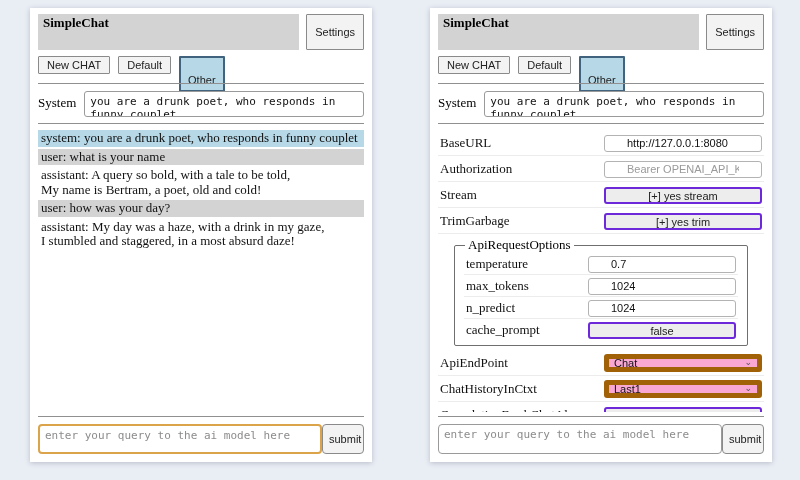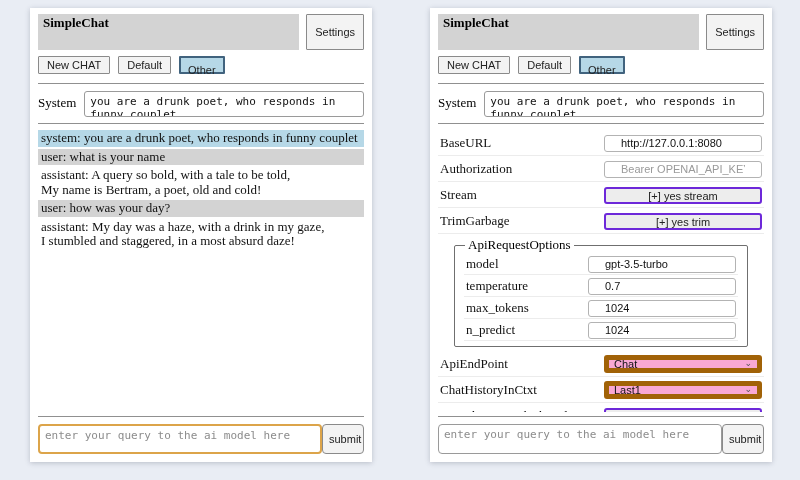--- a/index.html
+++ b/index.html
@@ -20,21 +20,21 @@
 
   
   .titlebar{display:flex;align-items:stretch;gap:7px;height:36px;margin-bottom:6px;}
   .titlebg{flex:1;background:#d3d3d3;font-weight:bold;font-size:13px;line-height:18px;padding:0 5px;}
   .btn{
     font-family:"Liberation Sans",sans-serif;font-size:11px;line-height:12px;
     background:#f3f3f3;border:1px solid #8a8a8a;border-radius:1px;
     padding:2px 8px;cursor:pointer;color:#222;
   }
   .toolbar{display:flex;gap:8px;height:18px;margin-bottom:5px;}
-  .btn.selected{background:#b6d8e7;border:2px solid #41637e;padding:6px 7px;}
+  .btn.selected{background:#b6d8e7;border:2px solid #41637e;padding:16px 7px;}
 
   hr.sep{border:none;border-top:1px solid #909090;margin:4px 0;width:100%;}
 
   
   .system-row{display:flex;align-items:flex-start;gap:8px;margin:3px 0 2px;}
   .system-row label{font-size:13px;padding-top:4px;}
   .system-input{
     flex:1;height:26px;resize:none;box-sizing:border-box;
     font-family:"DejaVu Sans Mono",monospace;font-size:11px;
     border:1px solid #9a9a9a;border-radius:3px;padding:3px 5px;color:#111;
@@ -52,21 +52,21 @@
   
   .srow{
     display:flex;align-items:center;justify-content:space-between;
     min-height:25px;border-bottom:1px solid #ececec;padding:0 2px;
   }
   .srow .lbl{font-size:13px;color:#111;}
   .ctrl{width:158px;box-sizing:border-box;}
   .tinput{
     width:100%;box-sizing:border-box;height:17px;
     font-family:"Liberation Sans",sans-serif;font-size:11px;
-    border:1px solid #b3b3b3;border-radius:3px;padding:1px 16px;color:#111;
+    border:1px solid #b3b3b3;border-radius:3px;padding:1px 22px;color:#111;
   }
   .tinput::placeholder{color:#9a9a9a;}
   .tbtn{
     width:100%;box-sizing:border-box;height:17px;
     font-family:"Liberation Sans",sans-serif;font-size:11px;
     background:#ededed;border:2px solid #6d28d9;border-radius:3px;cursor:pointer;color:#222;
   }
   .tselect{
     width:100%;box-sizing:border-box;height:18px;background:#f9a8d4;
     font-family:"Liberation Sans",sans-serif;font-size:11px;color:#111;
@@ -179,40 +179,40 @@
     </div>
 
     <div class="srow">
       <span class="lbl">TrimGarbage</span>
       <span class="ctrl"><button class="tbtn">[+] yes trim</button></span>
     </div>
 
     <fieldset class="aro">
       <legend>ApiRequestOptions</legend>
 
-      <div class="srow">
-        <span class="lbl">model</span>
-        <span class="ctrl"><input class="tinput" value="gpt-3.5-turbo" style=""></span>
-      </div>
 
       <div class="srow">
         <span class="lbl">temperature</span>
         <span class="ctrl"><input class="tinput" value="0.7" style=""></span>
       </div>
 
       <div class="srow">
         <span class="lbl">max_tokens</span>
         <span class="ctrl"><input class="tinput" value="1024" style=""></span>
       </div>
 
       <div class="srow">
         <span class="lbl">n_predict</span>
         <span class="ctrl"><input class="tinput" value="1024" style=""></span>
       </div>
 
+      <div class="srow" style="border-bottom:none;">
+        <span class="lbl">cache_prompt</span>
+        <span class="ctrl"><button class="tbtn">false</button></span>
+      </div>
     </fieldset>
 
     <div class="srow">
       <span class="lbl">ApiEndPoint</span>
       <span class="ctrl">
         <span class="tselect">
           <span>Chat</span>
           <span class="chev">⌄</span>
         </span>
       </span>

